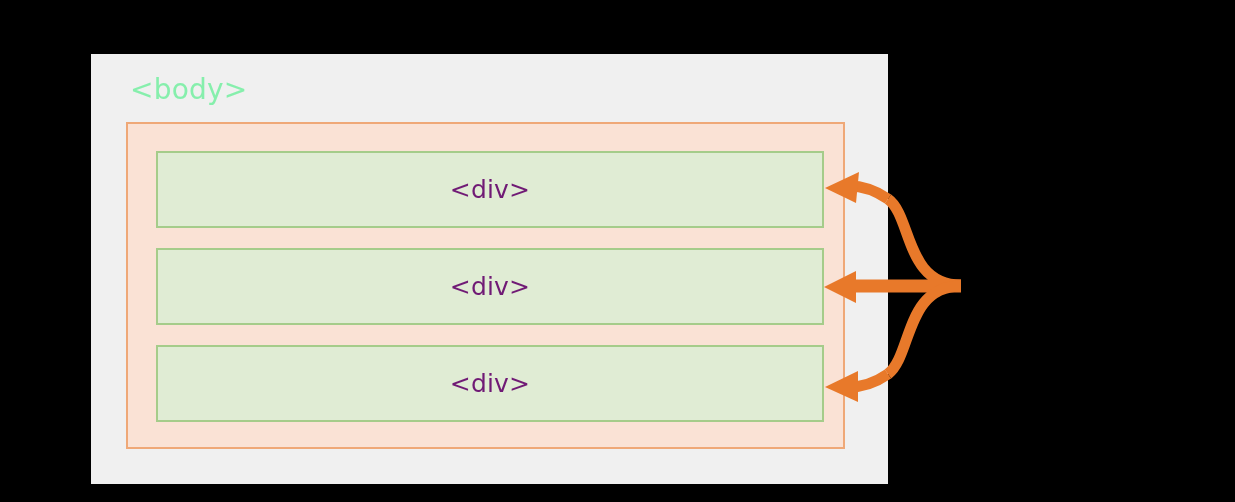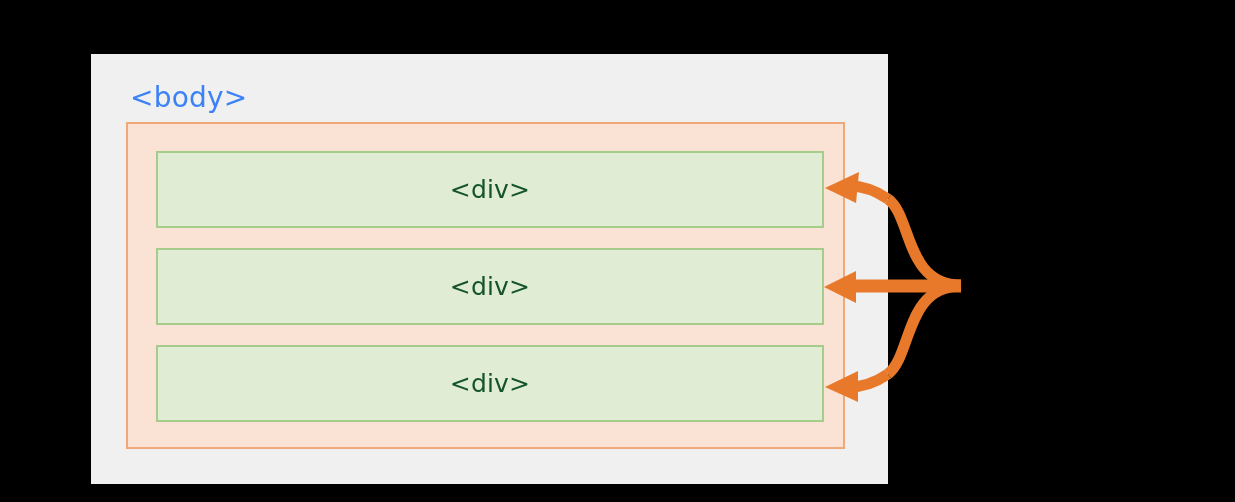--- a/index.html
+++ b/index.html
@@ -23,24 +23,24 @@
     left: 91px;
     top: 54px;
     width: 797px;
     height: 430px;
     background: #f0f0f0;
   }
   
   #body-label {
     position: absolute;
     left: 130px;
-    top: 81px;
+    top: 73px;
     font-size: 28px;
     line-height: 34px;
-    color: #3b82f6;
+    color: #86efac;
     letter-spacing: 0.2px;
     white-space: nowrap;
   }
   
   #body-box {
     position: absolute;
     left: 126px;
     top: 122px;
     width: 719px;
     height: 327px;
@@ -60,21 +60,21 @@
     display: flex;
     align-items: center;
     justify-content: center;
   }
   #div-box-1 { top: 151px; }
   #div-box-2 { top: 248px; }
   #div-box-3 { top: 345px; }
   .div-label {
     font-size: 25px;
     line-height: 30px;
-    color: #14532d;
+    color: #701a75;
     letter-spacing: 0.2px;
     white-space: nowrap;
   }
   
   #arrow-overlay {
     position: absolute;
     left: 0;
     top: 0;
     width: 1235px;
     height: 502px;

